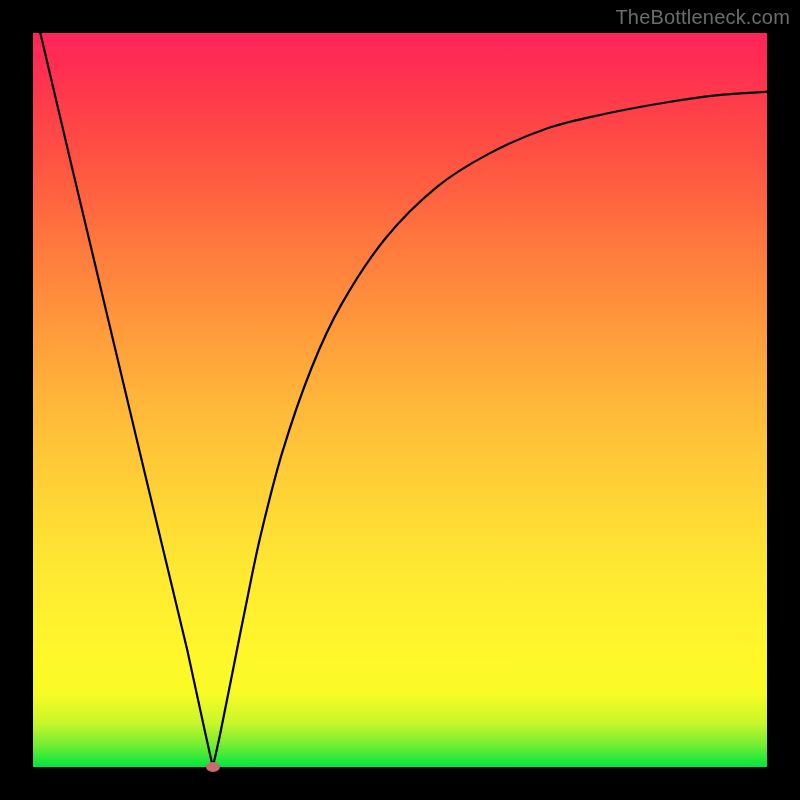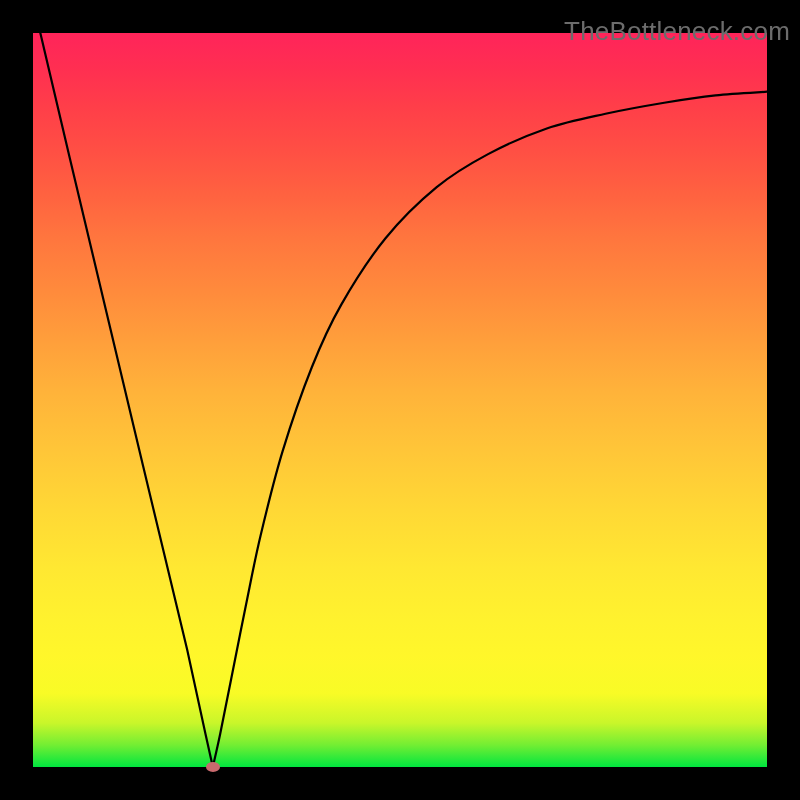--- a/index.html
+++ b/index.html
@@ -57,24 +57,24 @@
     width: 14px;
     height: 10px;
     border-radius: 50% / 50%;
     background: #c96a6e;
     left: 0;
     top: 0;
     transform: translate(-50%, -50%);
   }
   .watermark {
     position: absolute;
-    top: 16px;
+    top: 6px;
     right: 10px;
     color: #6c6c6c;
-    font-size: 26px;
+    font-size: 20px;
     font-weight: 400;
     letter-spacing: 0.2px;
   }
 </style>
 </head>
 <body>
 
 <div class="frame">
   <div class="plot-area">
     <svg class="curve" viewBox="0 0 734 734" preserveAspectRatio="none">

